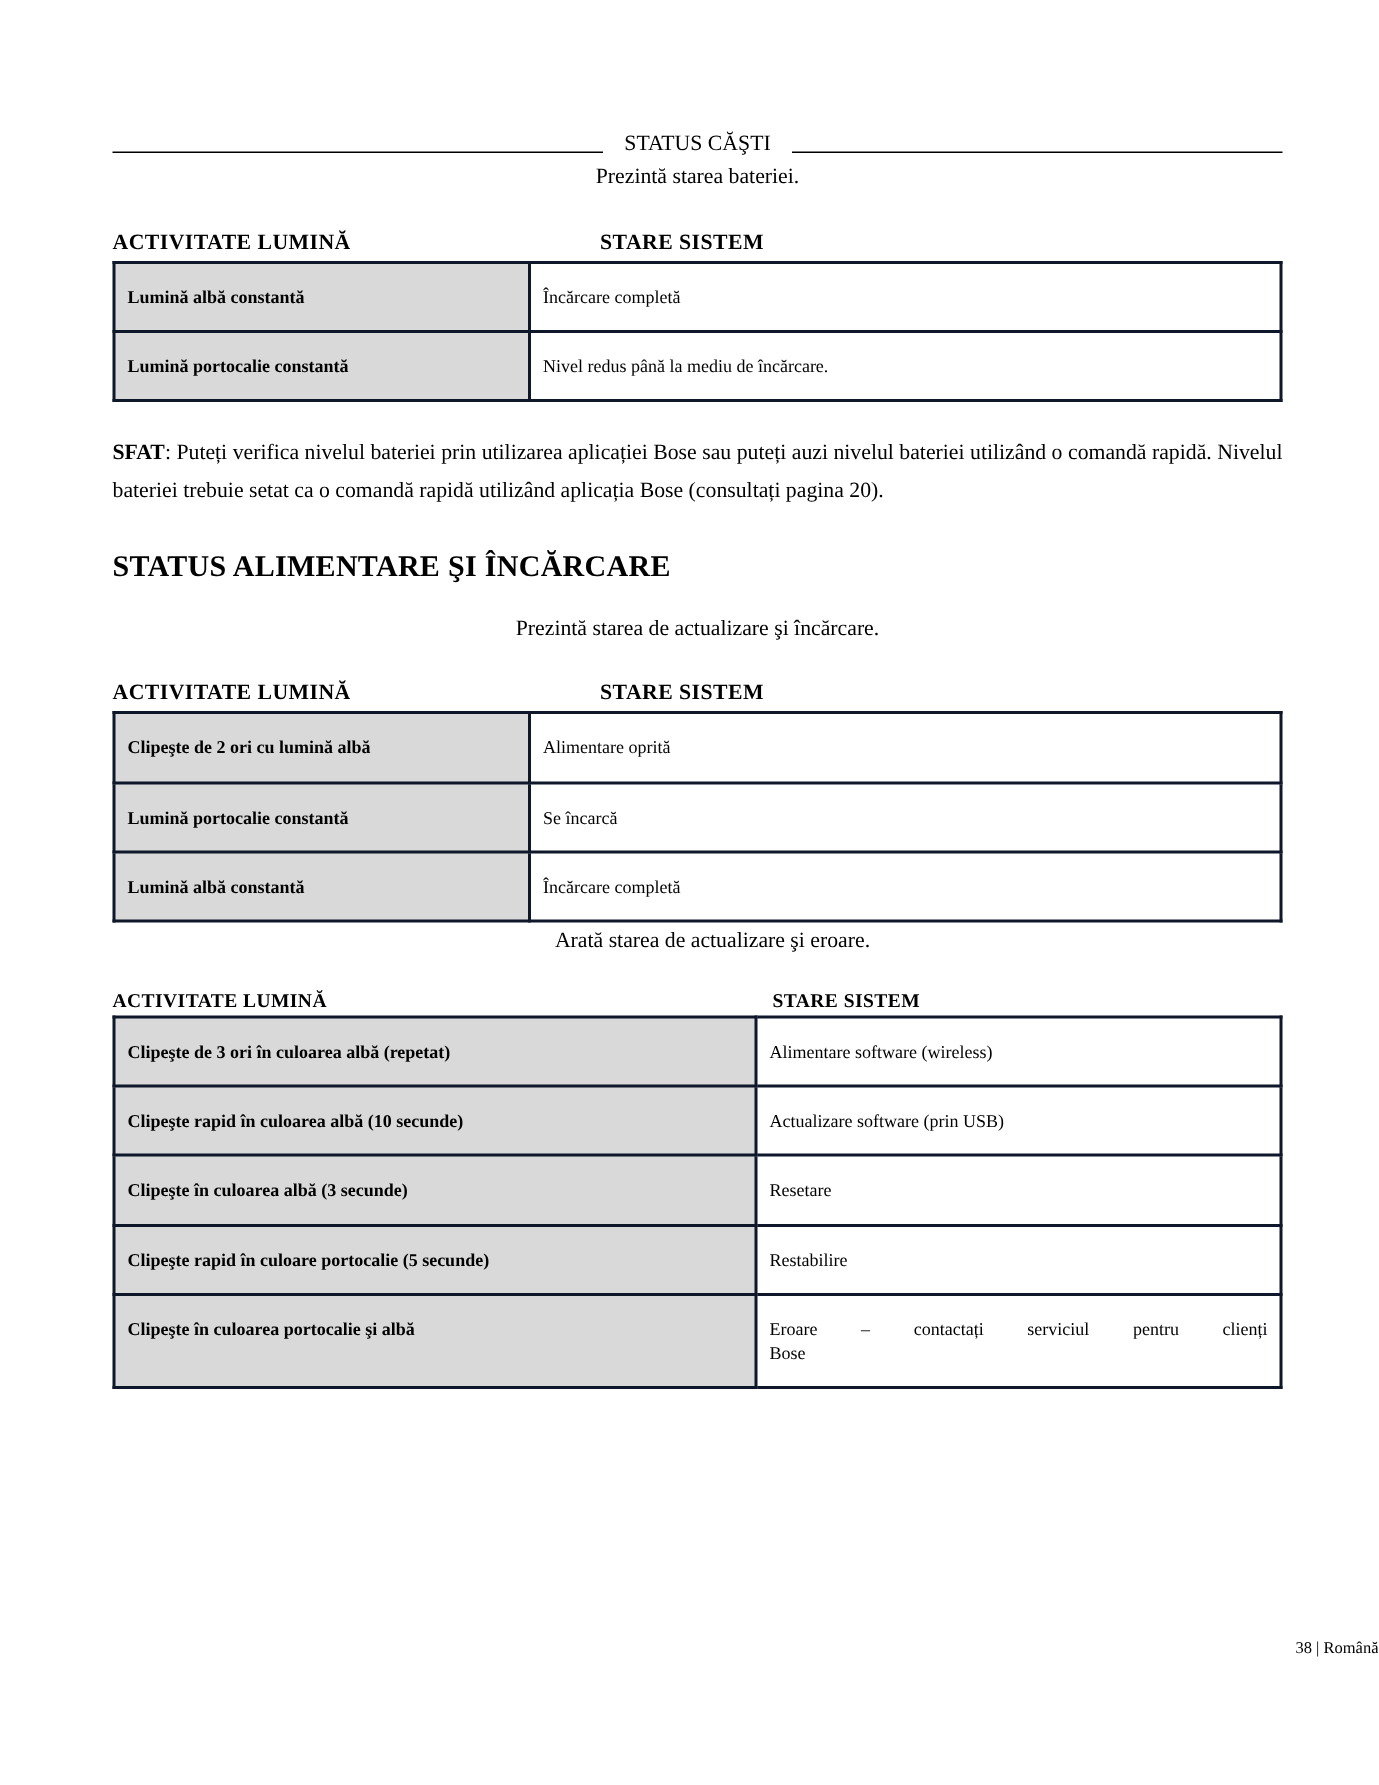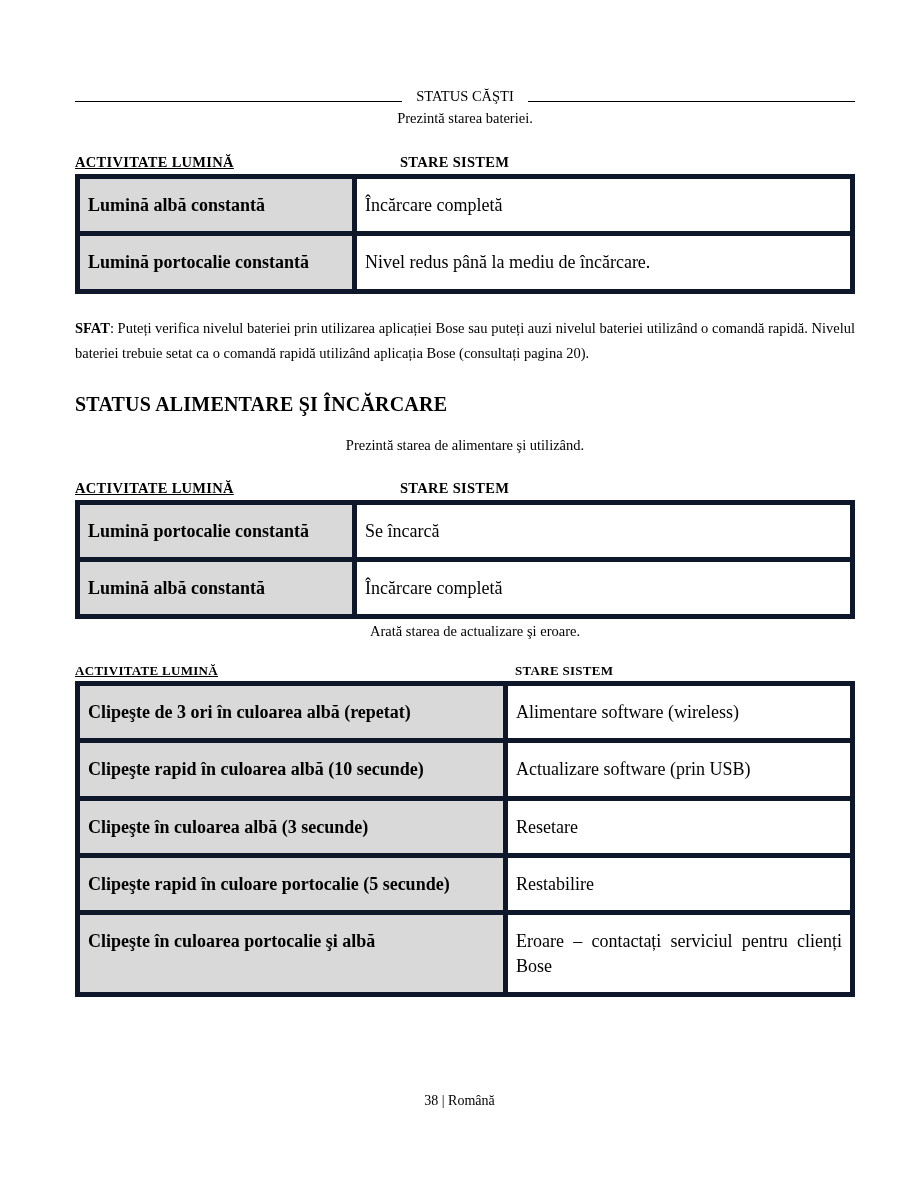--- a/index.html
+++ b/index.html
@@ -22,40 +22,40 @@
   .mt-lead  { margin-top:5px; }
   .mt-cols1 { margin-top:27px; margin-bottom:2px; }
   .mt-tip   { margin-top:22px; }
   .mt-power { margin-top:27px; }
   .mt-lead2 { margin-top:21px; }
   .mt-cols2 { margin-top:26px; margin-bottom:2px; }
   .mt-upd   { margin-top:36px; }
   .mt-lead3 { margin-top:4px;margin-left:20px; }
   .mt-cols3 { margin-top:23px; margin-bottom:2px; }
 
-  .cols { position:relative; height:18px; font-weight:bold; font-size:14.5px; letter-spacing:0.3px;text-decoration:underline; }
+  .cols { position:relative; height:18px; font-weight:bold; font-size:14.5px; letter-spacing:0.3px; }
   .cols .c2 { position:absolute; left:325px; top:0; }
   .cols.small { font-size:13px; height:16px; }
   .cols.small .c2 { left:440px; }
 
   table.led { border-collapse:collapse; width:780px; table-layout:fixed; border:2px solid #000; }
-  table.led td { border:5px solid #0f172a; vertical-align:top; padding:14px 8px; font-size:18px; line-height:1.35; }
+  table.led td { border:2px solid #0f172a; vertical-align:top; padding:14px 8px; font-size:12px; line-height:1.35; }
   table.led td.act { background:#d9d9d9; font-weight:bold; }
   table.t12 col.c-act { width:277px; }
   table.t12 tr { height:42px; }
   table.t3  col.c-act { width:428px; }
   table.t3  tr { height:31px; }
   table.t3  tr.tall { height:42px; }
 
   .tip { font-size:14.5px; line-height:25px; text-align:justify; width:780px; }
   .tip .lbl { font-weight:bold; }
 
   .jline { text-align:justify; text-align-last:justify; }
 
-  .footer { position:absolute; left:0; right:0; top:1093px; text-align:center; font-size:14px; }
+  .footer { position:absolute; left:0; right:0; top:1093px; text-align:right; font-size:11px; }
 </style>
 </head>
 <body>
 
 <div class="page">
 
   <div class="runhead">
     <div class="rule"></div>
     <div class="title">STATUS CĂŞTI</div>
     <div class="rule"></div>
@@ -80,32 +80,36 @@
     <tr>
       <td class="act">Lumină portocalie constantă</td>
       <td>Nivel redus până la mediu de încărcare.</td>
     </tr>
   </tbody>
     </table>
 
   <p class="tip mt-tip"><span class="lbl">SFAT</span><span>: Puteți verifica nivelul bateriei prin utilizarea aplicației Bose sau  puteți auzi nivelul bateriei utilizând o comandă rapidă. Nivelul bateriei trebuie setat ca o comandă rapidă utilizând aplicația Bose (consultați pagina 20).</span></p>
 
   <h1 class="h-main mt-power">STATUS ALIMENTARE ŞI ÎNCĂRCARE</h1>
-  <p class="lead mt-lead2">Prezintă starea de alimentare şi utilizând.</p>
+  <p class="lead mt-lead2">Prezintă starea de actualizare şi încărcare.</p>
 
   <div class="cols mt-cols2">
     <span class="c1">ACTIVITATE LUMINĂ</span>
     <span class="c2">STARE SISTEM</span>
   </div>
   <table class="led t12">
     <colgroup>
         <col class="c-act">
         <col>
       </colgroup>
     <tbody>
+        <tr>
+      <td class="act">Clipeşte de 2 ori cu lumină albă</td>
+      <td>Alimentare oprită</td>
+    </tr>
     <tr>
       <td class="act">Lumină portocalie constantă</td>
       <td>Se încarcă</td>
     </tr>
     <tr>
       <td class="act">Lumină albă constantă</td>
       <td>Încărcare completă</td>
     </tr>
   </tbody>
     </table>

